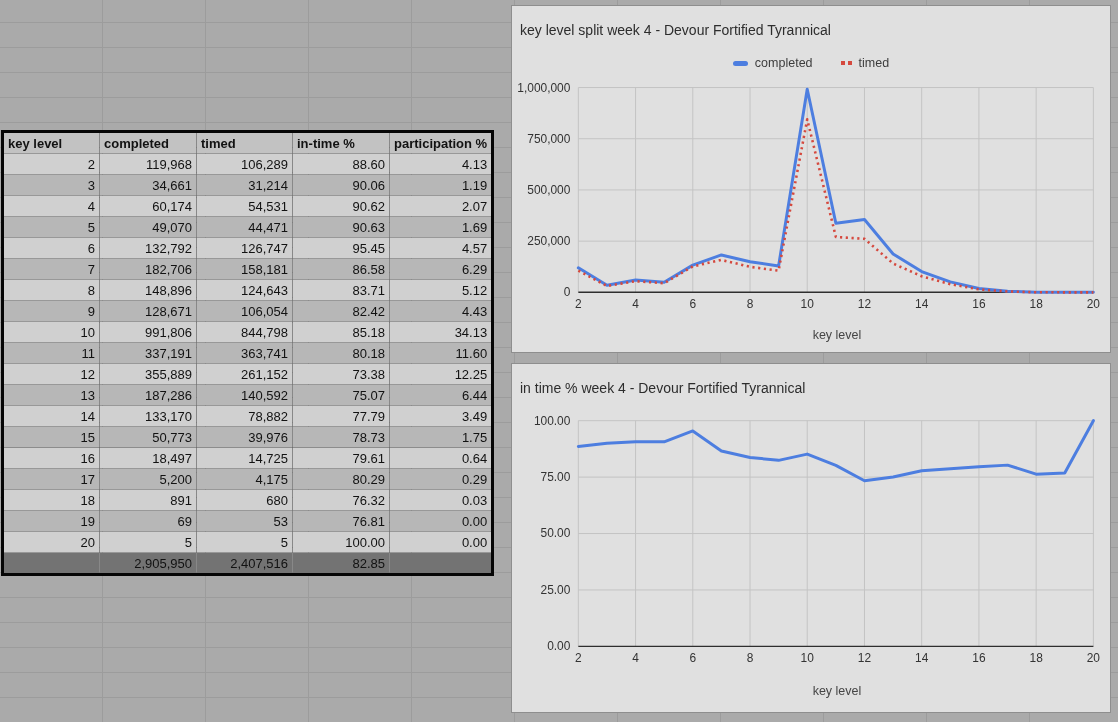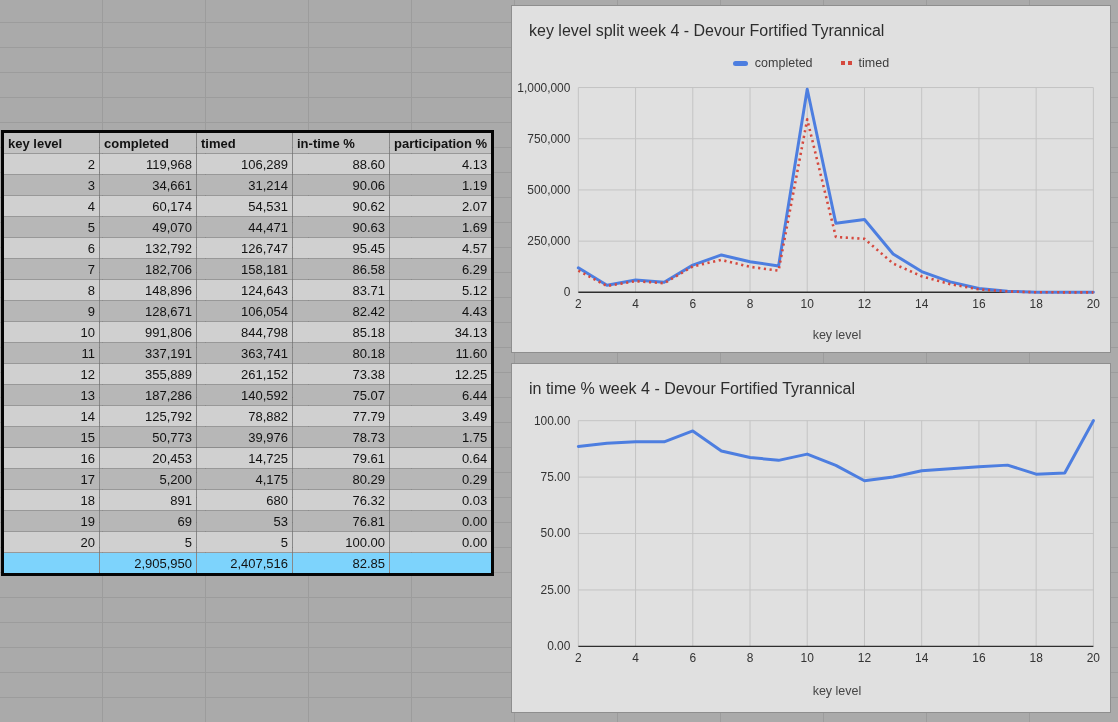--- a/index.html
+++ b/index.html
@@ -22,32 +22,32 @@
   }
   .sheet-table th,.sheet-table td{
     height:20px;padding:0 4px;overflow:hidden;white-space:nowrap;
     border-right:1px solid rgba(0,0,0,0.20);
     border-bottom:1px solid rgba(0,0,0,0.10);
   }
   .sheet-table th:last-child,.sheet-table td:last-child{border-right:none;}
   .sheet-table th{background:#c2c2c2;text-align:left;font-weight:bold;}
   .sheet-table tr.light td{background:#d0d0d0;}
   .sheet-table tr.dark td{background:#b7b7b7;}
-  .sheet-table tr.total td{background:#7dd3fc;}
+  .sheet-table tr.total td{background:#737373;}
   .sheet-table td{text-align:right;}
   .c0{width:97px}.c1{width:97px}.c2{width:96px}.c3{width:97px}.c4{width:92px}
   
   .chart-panel{
     position:absolute;left:511px;width:600px;
     background:#e0e0e0;border:1px solid #8e8e8e;box-sizing:border-box;
   }
   #chart1{top:5px;height:348px;}
   #chart2{top:363px;height:350px;}
   .chart-title{
-    position:absolute;left:17px;top:16px;font-size:16px;color:#2d2d2d;
+    position:absolute;left:8px;top:16px;font-size:14px;color:#2d2d2d;
     white-space:nowrap;
   }
   .legend{
     position:absolute;top:50px;left:0;right:0;
     display:flex;justify-content:center;align-items:center;gap:28px;
     font-size:12.5px;color:#3d3d3d;
   }
   .legend-item{display:flex;align-items:center;gap:7px;}
   .swatch-line{width:15px;height:5px;border-radius:3px;background:#4d7ee0;display:inline-block;}
   .swatch-dots{display:inline-flex;gap:3px;}
@@ -163,35 +163,35 @@
         </tr>
         <tr class="dark">
           <td>13</td>
           <td>187,286</td>
           <td>140,592</td>
           <td>75.07</td>
           <td>6.44</td>
         </tr>
         <tr class="light">
           <td>14</td>
-          <td>125,792</td>
+          <td>133,170</td>
           <td>78,882</td>
           <td>77.79</td>
           <td>3.49</td>
         </tr>
         <tr class="dark">
           <td>15</td>
           <td>50,773</td>
           <td>39,976</td>
           <td>78.73</td>
           <td>1.75</td>
         </tr>
         <tr class="light">
           <td>16</td>
-          <td>20,453</td>
+          <td>18,497</td>
           <td>14,725</td>
           <td>79.61</td>
           <td>0.64</td>
         </tr>
         <tr class="dark">
           <td>17</td>
           <td>5,200</td>
           <td>4,175</td>
           <td>80.29</td>
           <td>0.29</td>

